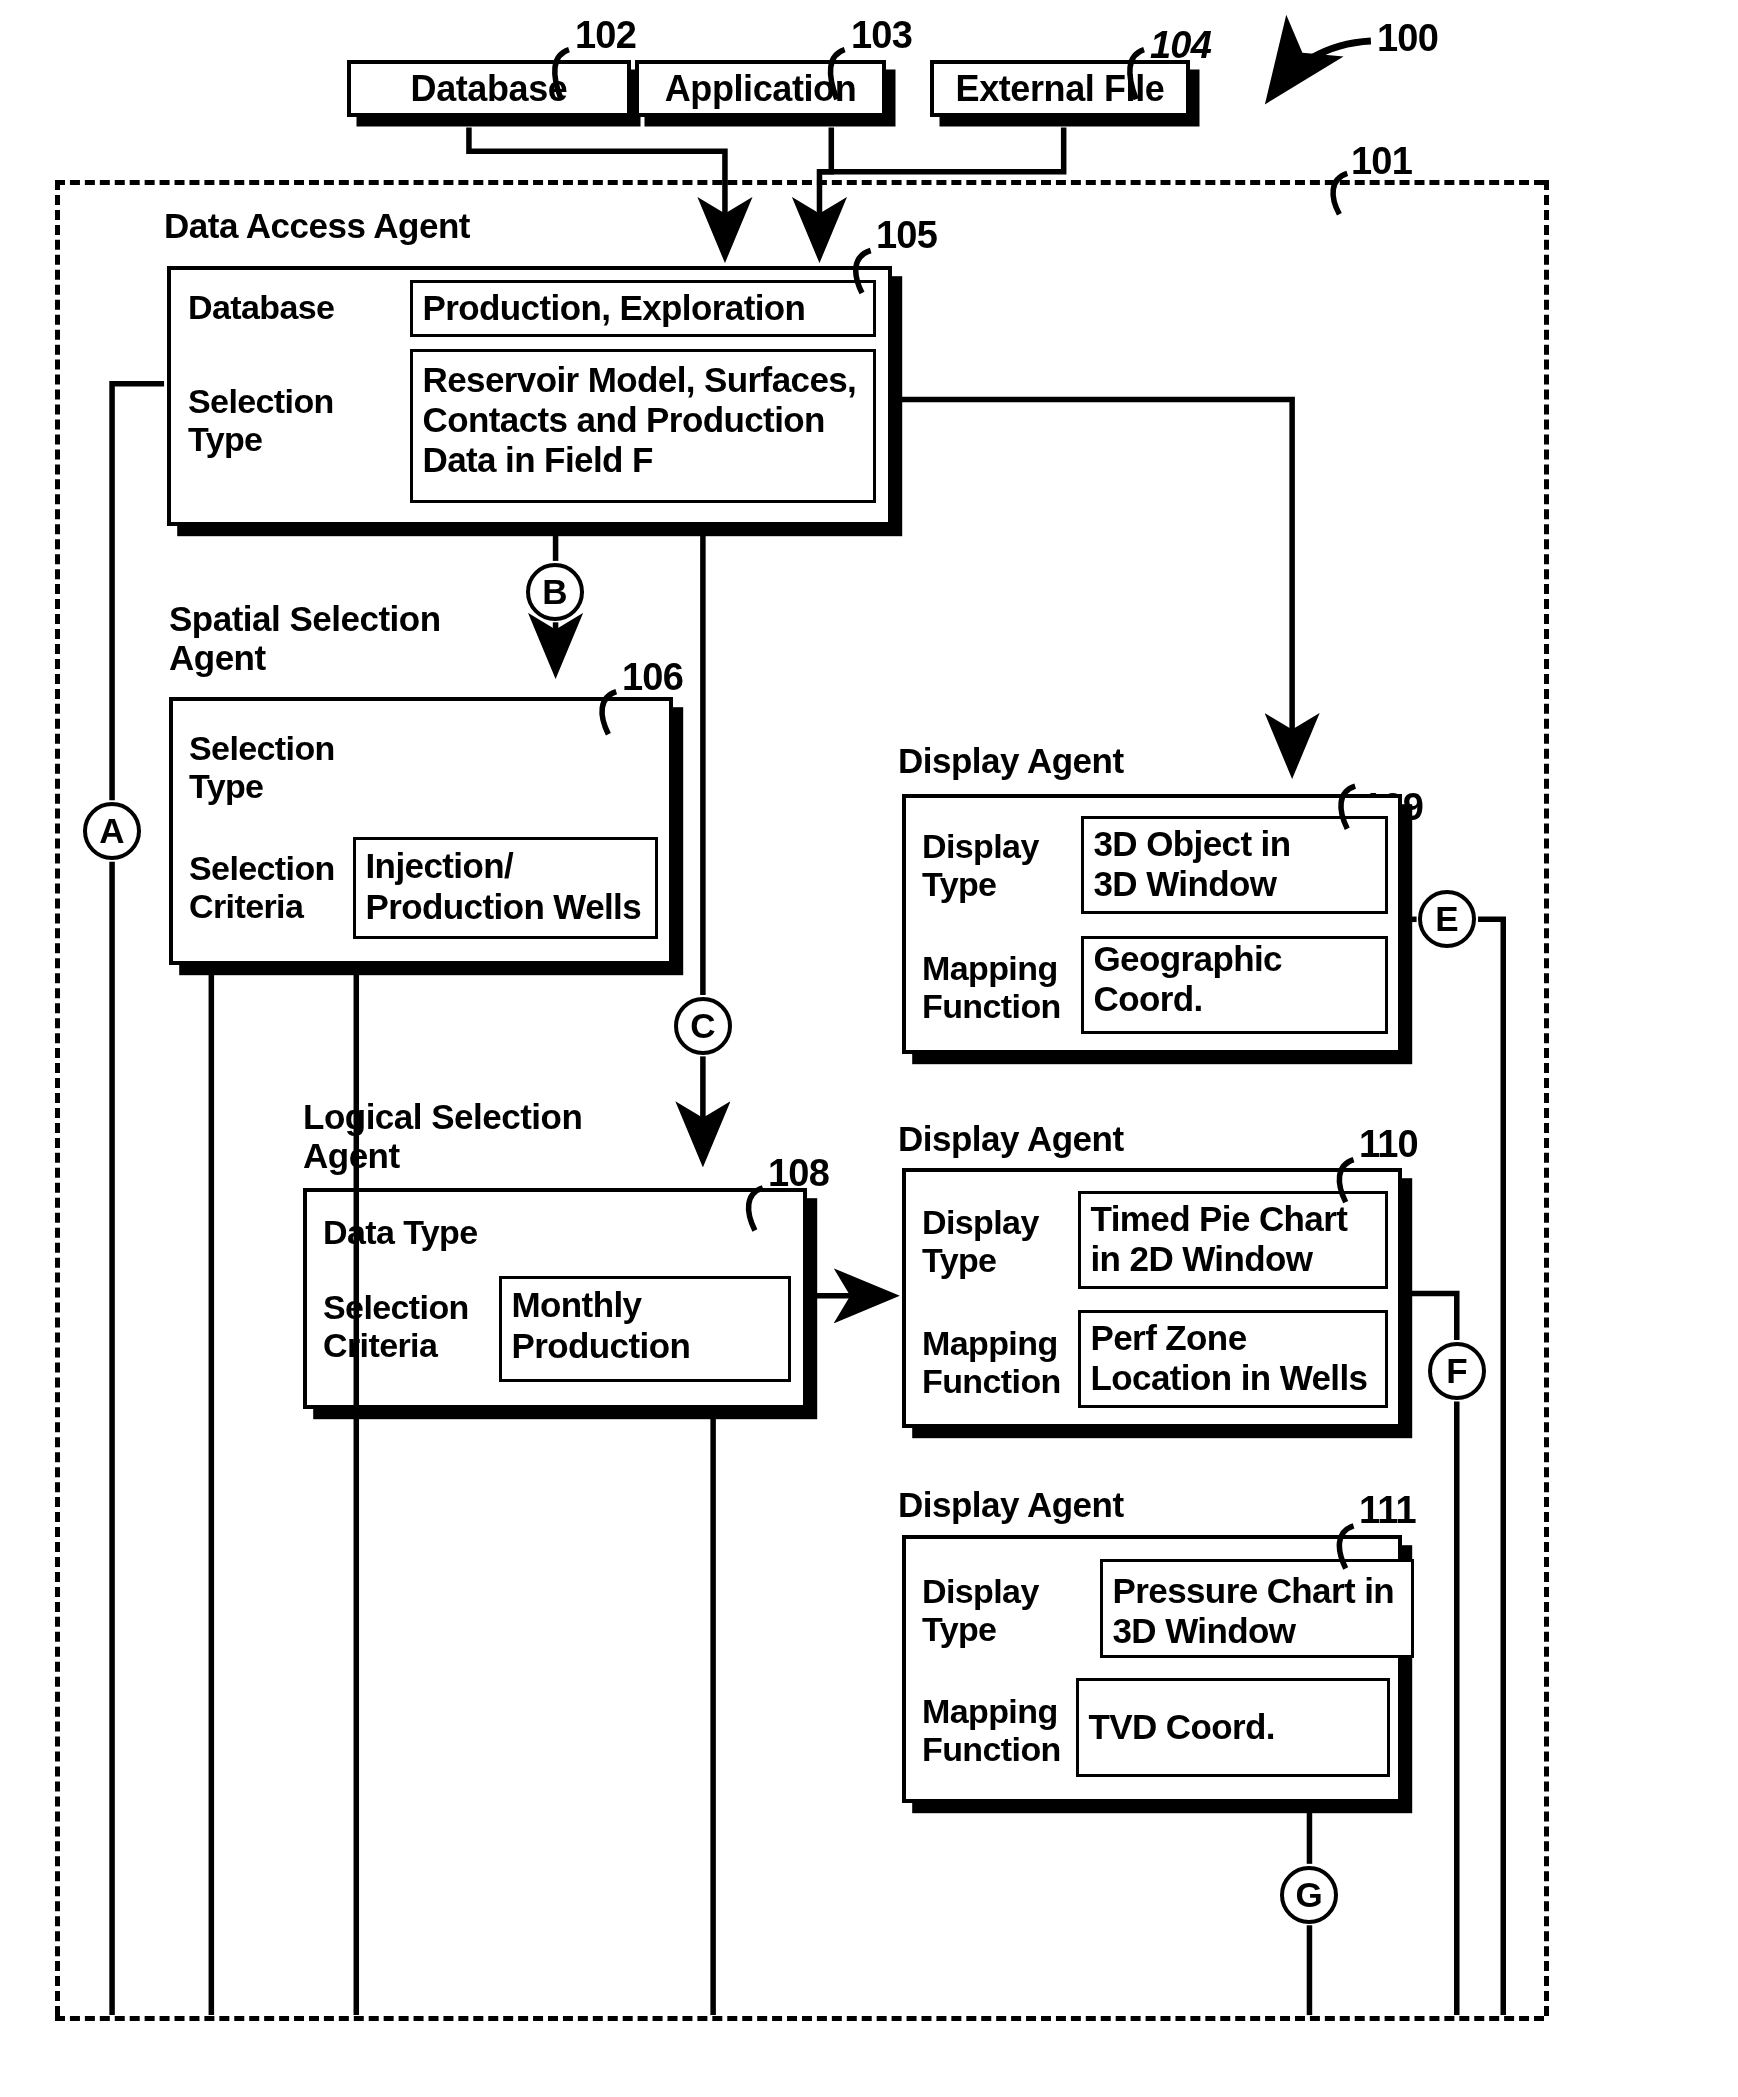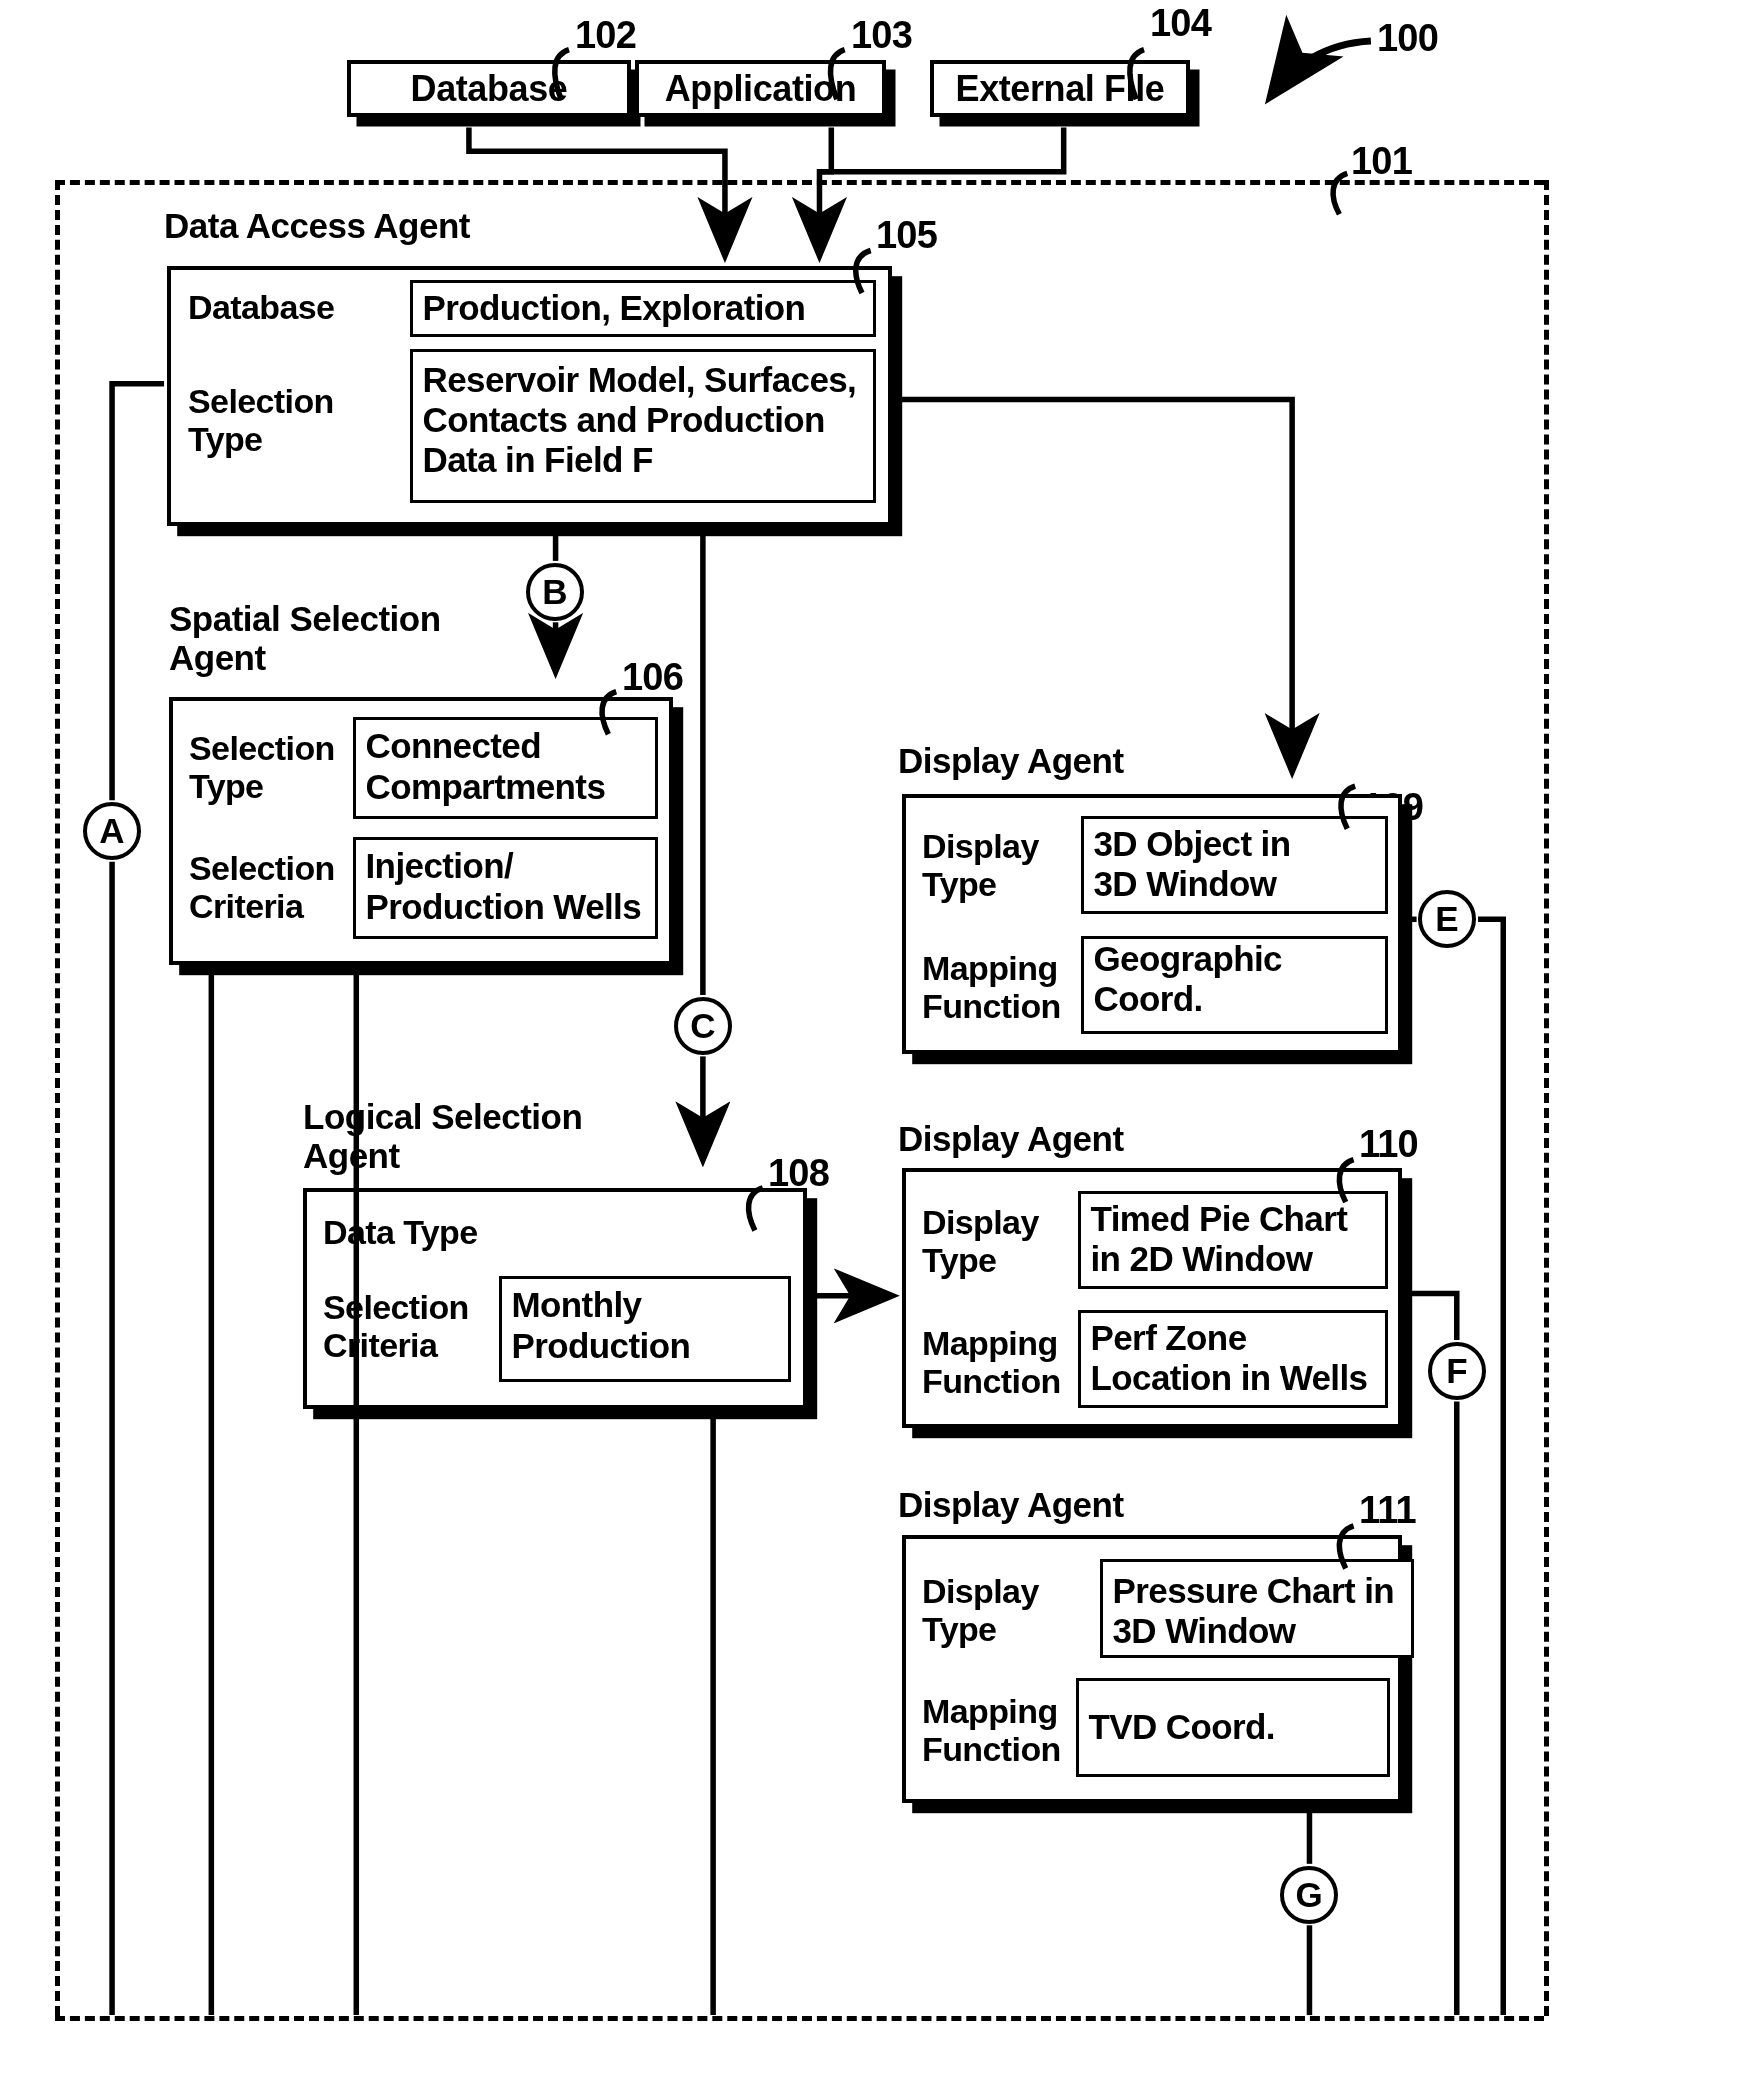--- a/index.html
+++ b/index.html
@@ -128,21 +128,21 @@
   </div>
   <div class="srcbox" style="left:635px; top:60px; width:251px; height:57px;">
     <span>Application</span>
   </div>
   <div class="srcbox" style="left:930px; top:60px; width:260px; height:57px;">
     <span>External File</span>
   </div>
 
   <div class="refnum" style="left:575px; top:14px;">102</div>
   <div class="refnum" style="left:851px; top:14px;">103</div>
-  <div class="refnum" style="left:1150px; top:2px;">104</div>
+  <div class="refnum" style="left:1150px; top:24px;font-style:italic;">104</div>
   <div class="refnum" style="left:1377px; top:17.3px;">100</div>
   <div class="refnum" style="left:1351px; top:140px;">101</div>
 
   <div class="dash-h" style="left:55px; top:180px; width:1489px;"></div>
   <div class="dash-v" style="left:55px; top:180px; height:1836px;"></div>
   <div class="dash-v" style="left:1544px; top:180px; height:1836px;"></div>
   <div class="dash-h" style="left:55px; top:2016px; width:1489px;"></div>
 
   <div class="agent-title" style="left:164px; top:206px;">Data Access Agent</div>
   <div class="refnum" style="left:876px; top:214px;">105</div>
@@ -156,22 +156,20 @@
 Contacts and Production
 Data in Field F</div>
 
   <div class="agent-title" style="left:169px; top:599px;">Spatial Selection
 Agent</div>
   <div class="refnum" style="left:622px; top:656px;">106</div>
 
   <div class="agentbox" style="left:169px; top:697px; width:504px; height:268px;"></div>
   <div class="rowlabel" style="left:189px; top:729px;">Selection
 Type</div>
-  <div class="valbox" style="left:353px; top:717px; width:305px; height:102px; align-items:flex-start; padding-top:6.3px;">Connected
-Compartments</div>
   <div class="rowlabel" style="left:189px; top:849px;">Selection
 Criteria</div>
   <div class="valbox" style="left:353px; top:837px; width:305px; height:102px; align-items:flex-start; padding-top:6.3px;">Injection/
 Production Wells</div>
 
   <div class="agent-title" style="left:303px; top:1097px;">Logical Selection
 Agent</div>
   <div class="refnum" style="left:768px; top:1152px;">108</div>
 
   <div class="agentbox" style="left:303px; top:1188px; width:504px; height:221px;"></div>

